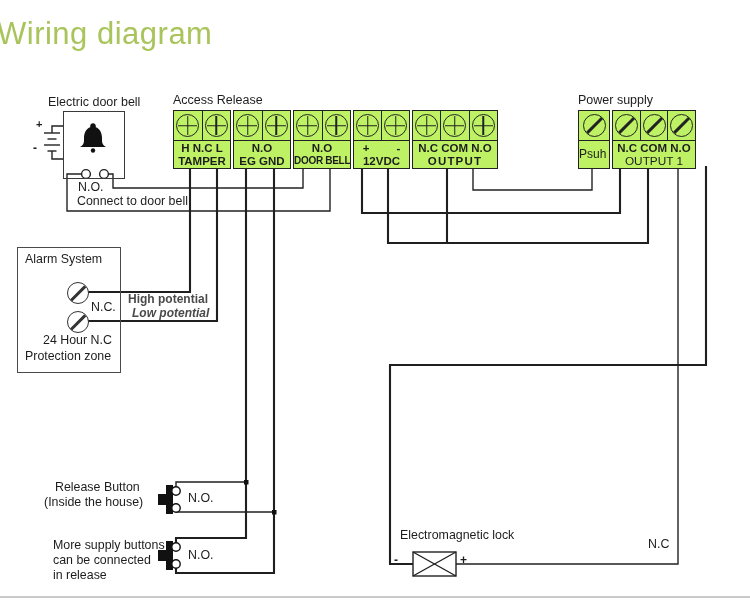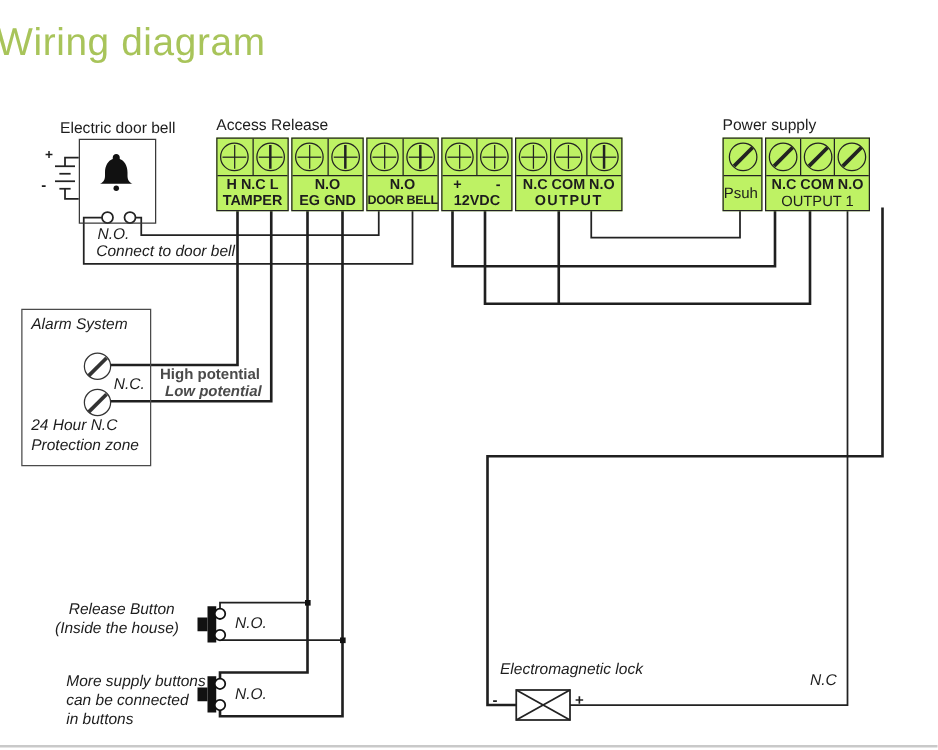--- a/index.html
+++ b/index.html
@@ -2,21 +2,21 @@
 <html><head>
 <meta charset="utf-8">
 <style>
   html,body{margin:0;padding:0;background:#fff;}
   body{width:750px;height:600px;position:relative;overflow:hidden;
        font-family:"Liberation Sans",sans-serif;color:#1d1d1d;}
   #wires{position:absolute;left:0;top:0;z-index:1;}
   .lbl{position:absolute;z-index:3;white-space:nowrap;}
   #page-title{left:-3px;top:16px;font-size:31px;color:#a8c45a;letter-spacing:.5px;font-weight:400;}
   .blk-title{font-size:12.5px;text-align:left;}
-  .txt{font-size:12.4px;font-style:italic;}
+  .txt{font-size:12.4px;}
   .bold-note{font-size:12px;font-weight:bold;color:#4a4a4a;}
   
   .tblock{position:absolute;z-index:2;display:flex;gap:2px;}
   .tsec{border:1.6px solid #222;background:#bef264;}
   .trow{display:flex;height:29px;border-bottom:1.5px solid #222;}
   .tcell{flex:1;display:flex;align-items:center;justify-content:center;}
   .tcell + .tcell{border-left:1.4px solid #222;}
   .term{width:21px;height:21px;border:1.5px solid #222;border-radius:50%;position:relative;flex:none;}
   .term.plus::before{content:'';position:absolute;left:50%;top:1px;bottom:1px;width:1.5px;background:#222;transform:translateX(-50%);}
   .term.plus::after{content:'';position:absolute;top:50%;left:1px;right:1px;height:1.5px;background:#222;transform:translateY(-50%);}
@@ -219,31 +219,31 @@
       <div class="l2 norm">OUTPUT 1</div>
     </div>
   </div>
 </div>
 
 <div class="obox" style="left:17px;top:247px;width:102px;height:124px;border-color:#4a4a4a;"></div>
 <div class="lbl txt" style="left:25px;top:252px;">Alarm System</div>
 <span class="screw" style="left:67px;top:282px;"></span>
 <span class="screw" style="left:67px;top:311px;"></span>
 <div class="lbl txt" style="left:91px;top:300px;">N.C.</div>
-<div class="lbl txt" style="left:25px;top:333px;">24 Hour N.C</div>
+<div class="lbl txt" style="left:43px;top:333px;">24 Hour N.C</div>
 <div class="lbl txt" style="left:25px;top:349px;text-align:center;">Protection zone</div>
 <div class="lbl bold-note" style="left:128px;top:292px;">High potential</div>
 <div class="lbl bold-note" style="left:132px;top:306px;font-style:italic;">Low potential</div>
 
 <div class="lbl txt" style="left:55px;top:480px;">Release Button</div>
 <div class="lbl txt" style="left:44px;top:495px;">(Inside the house)</div>
 <div class="lbl txt" style="left:188px;top:491px;">N.O.</div>
 <div class="lbl txt" style="left:53px;top:538px;">More supply buttons</div>
 <div class="lbl txt" style="left:53px;top:553px;">can be connected</div>
-<div class="lbl txt" style="left:53px;top:568px;">in buttons</div>
+<div class="lbl txt" style="left:53px;top:568px;">in release</div>
 <div class="lbl txt" style="left:188px;top:548px;">N.O.</div>
 
 <div class="lbl txt" style="left:400px;top:528px;">Electromagnetic lock</div>
 <div class="lbl" style="left:394px;top:553px;font-size:12px;font-weight:bold;">-</div>
 <div class="lbl" style="left:460px;top:553px;font-size:12px;font-weight:bold;">+</div>
 <div class="lbl txt" style="left:648px;top:537px;">N.C</div>
 
 <div class="divider"></div>
 
 </body></html>

